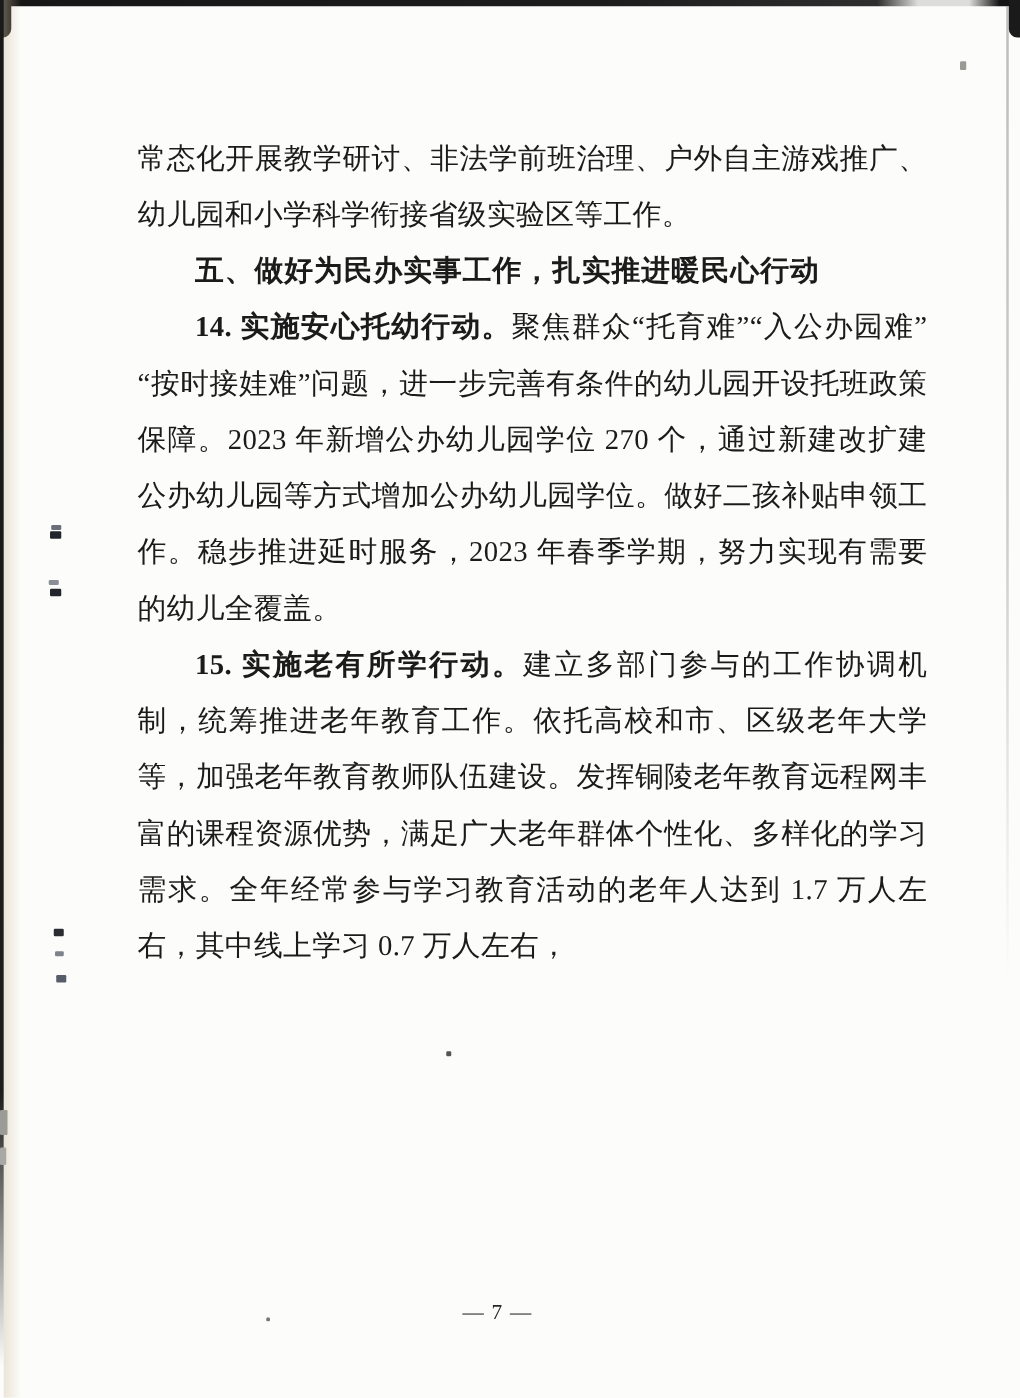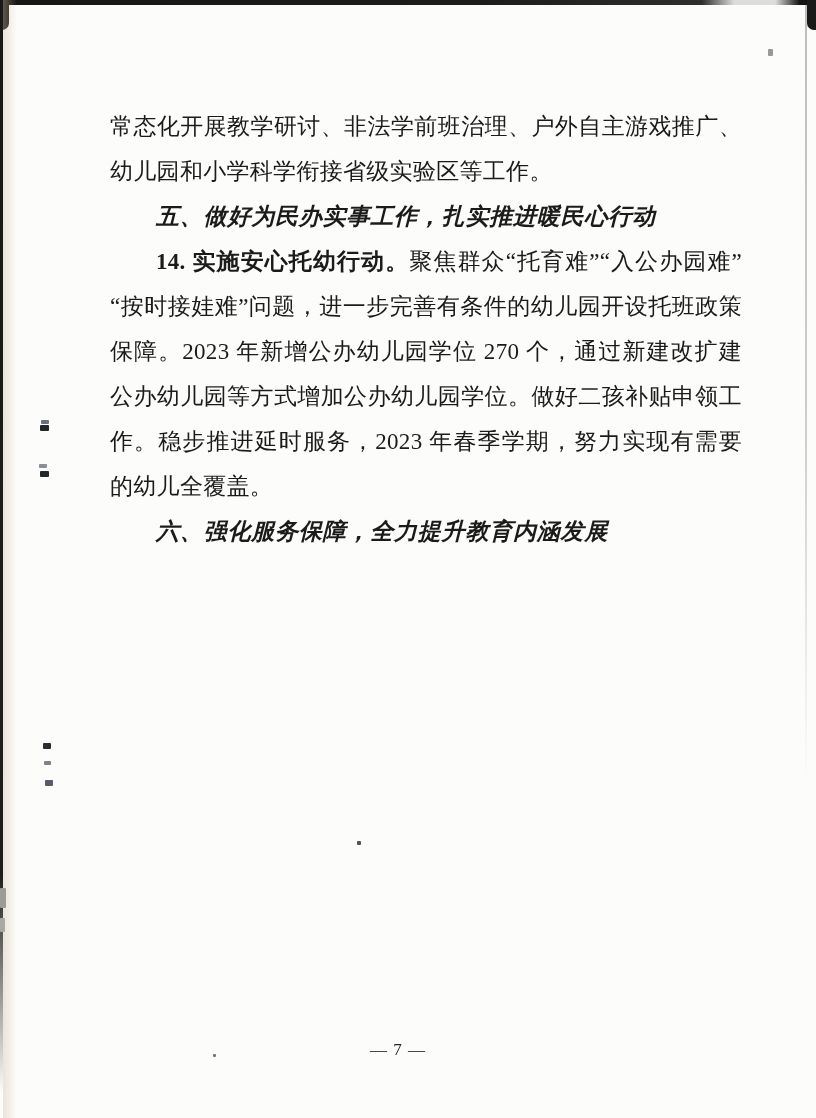--- a/index.html
+++ b/index.html
@@ -63,21 +63,20 @@
   .para { text-indent: 46px; }
   .para.flush { text-indent: 0; }
   .para.continues { text-align-last: justify; }
   .lead { font-weight: bold; }
   .heading {
     font-family: "Liberation Sans", "DejaVu Sans", sans-serif;
     font-weight: 700;
     font-size: 23px;
     text-indent: 46px;
     letter-spacing: 0.8px;
-    font-style: italic;
   }
 
   .footer {
     position: absolute; top: 1040px; left: 0; width: 796px;
     text-align: center;
     font-size: 17px; color: #262626; letter-spacing: 1px;
   }
 </style>
 </head>
 <body>
@@ -105,22 +104,22 @@
   <div class="speck s12"></div>
 
   <div class="doc">
 
     <p class="para flush">常态化开展教学研讨、非法学前班治理、户外自主游戏推广、幼儿园和小学科学衔接省级实验区等工作。</p>
 
     <h2 class="heading">五、做好为民办实事工作，扎实推进暖民心行动</h2>
 
     <p class="para"><span class="lead">14. 实施安心托幼行动。</span><span>聚焦群众“托育难”“入公办园难”“按时接娃难”问题，进一步完善有条件的幼儿园开设托班政策保障。2023 年新增公办幼儿园学位 270 个，通过新建改扩建公办幼儿园等方式增加公办幼儿园学位。做好二孩补贴申领工作。稳步推进延时服务，2023 年春季学期，努力实现有需要的幼儿全覆盖。</span></p>
 
+    <p class="para"><span class="lead">15. 实施老有所学行动。</span><span>建立多部门参与的工作协调机制，统筹推进老年教育工作。依托高校和市、区级老年大学等，加强老年教育教师队伍建设。发挥铜陵老年教育远程网丰富的课程资源优势，满足广大老年群体个性化、多样化的学习需求。全年经常参与学习教育活动的老年人达到 1.7 万人左右，其中线上学习 0.7 万人左右，</span></p>
 
 
-    <h2 class="heading">六、强化服务保障，全力提升教育内涵发展</h2>
 
 
   </div>
 
   <div class="footer">— 7 —</div>
 
 </div>
 
 </body></html>

